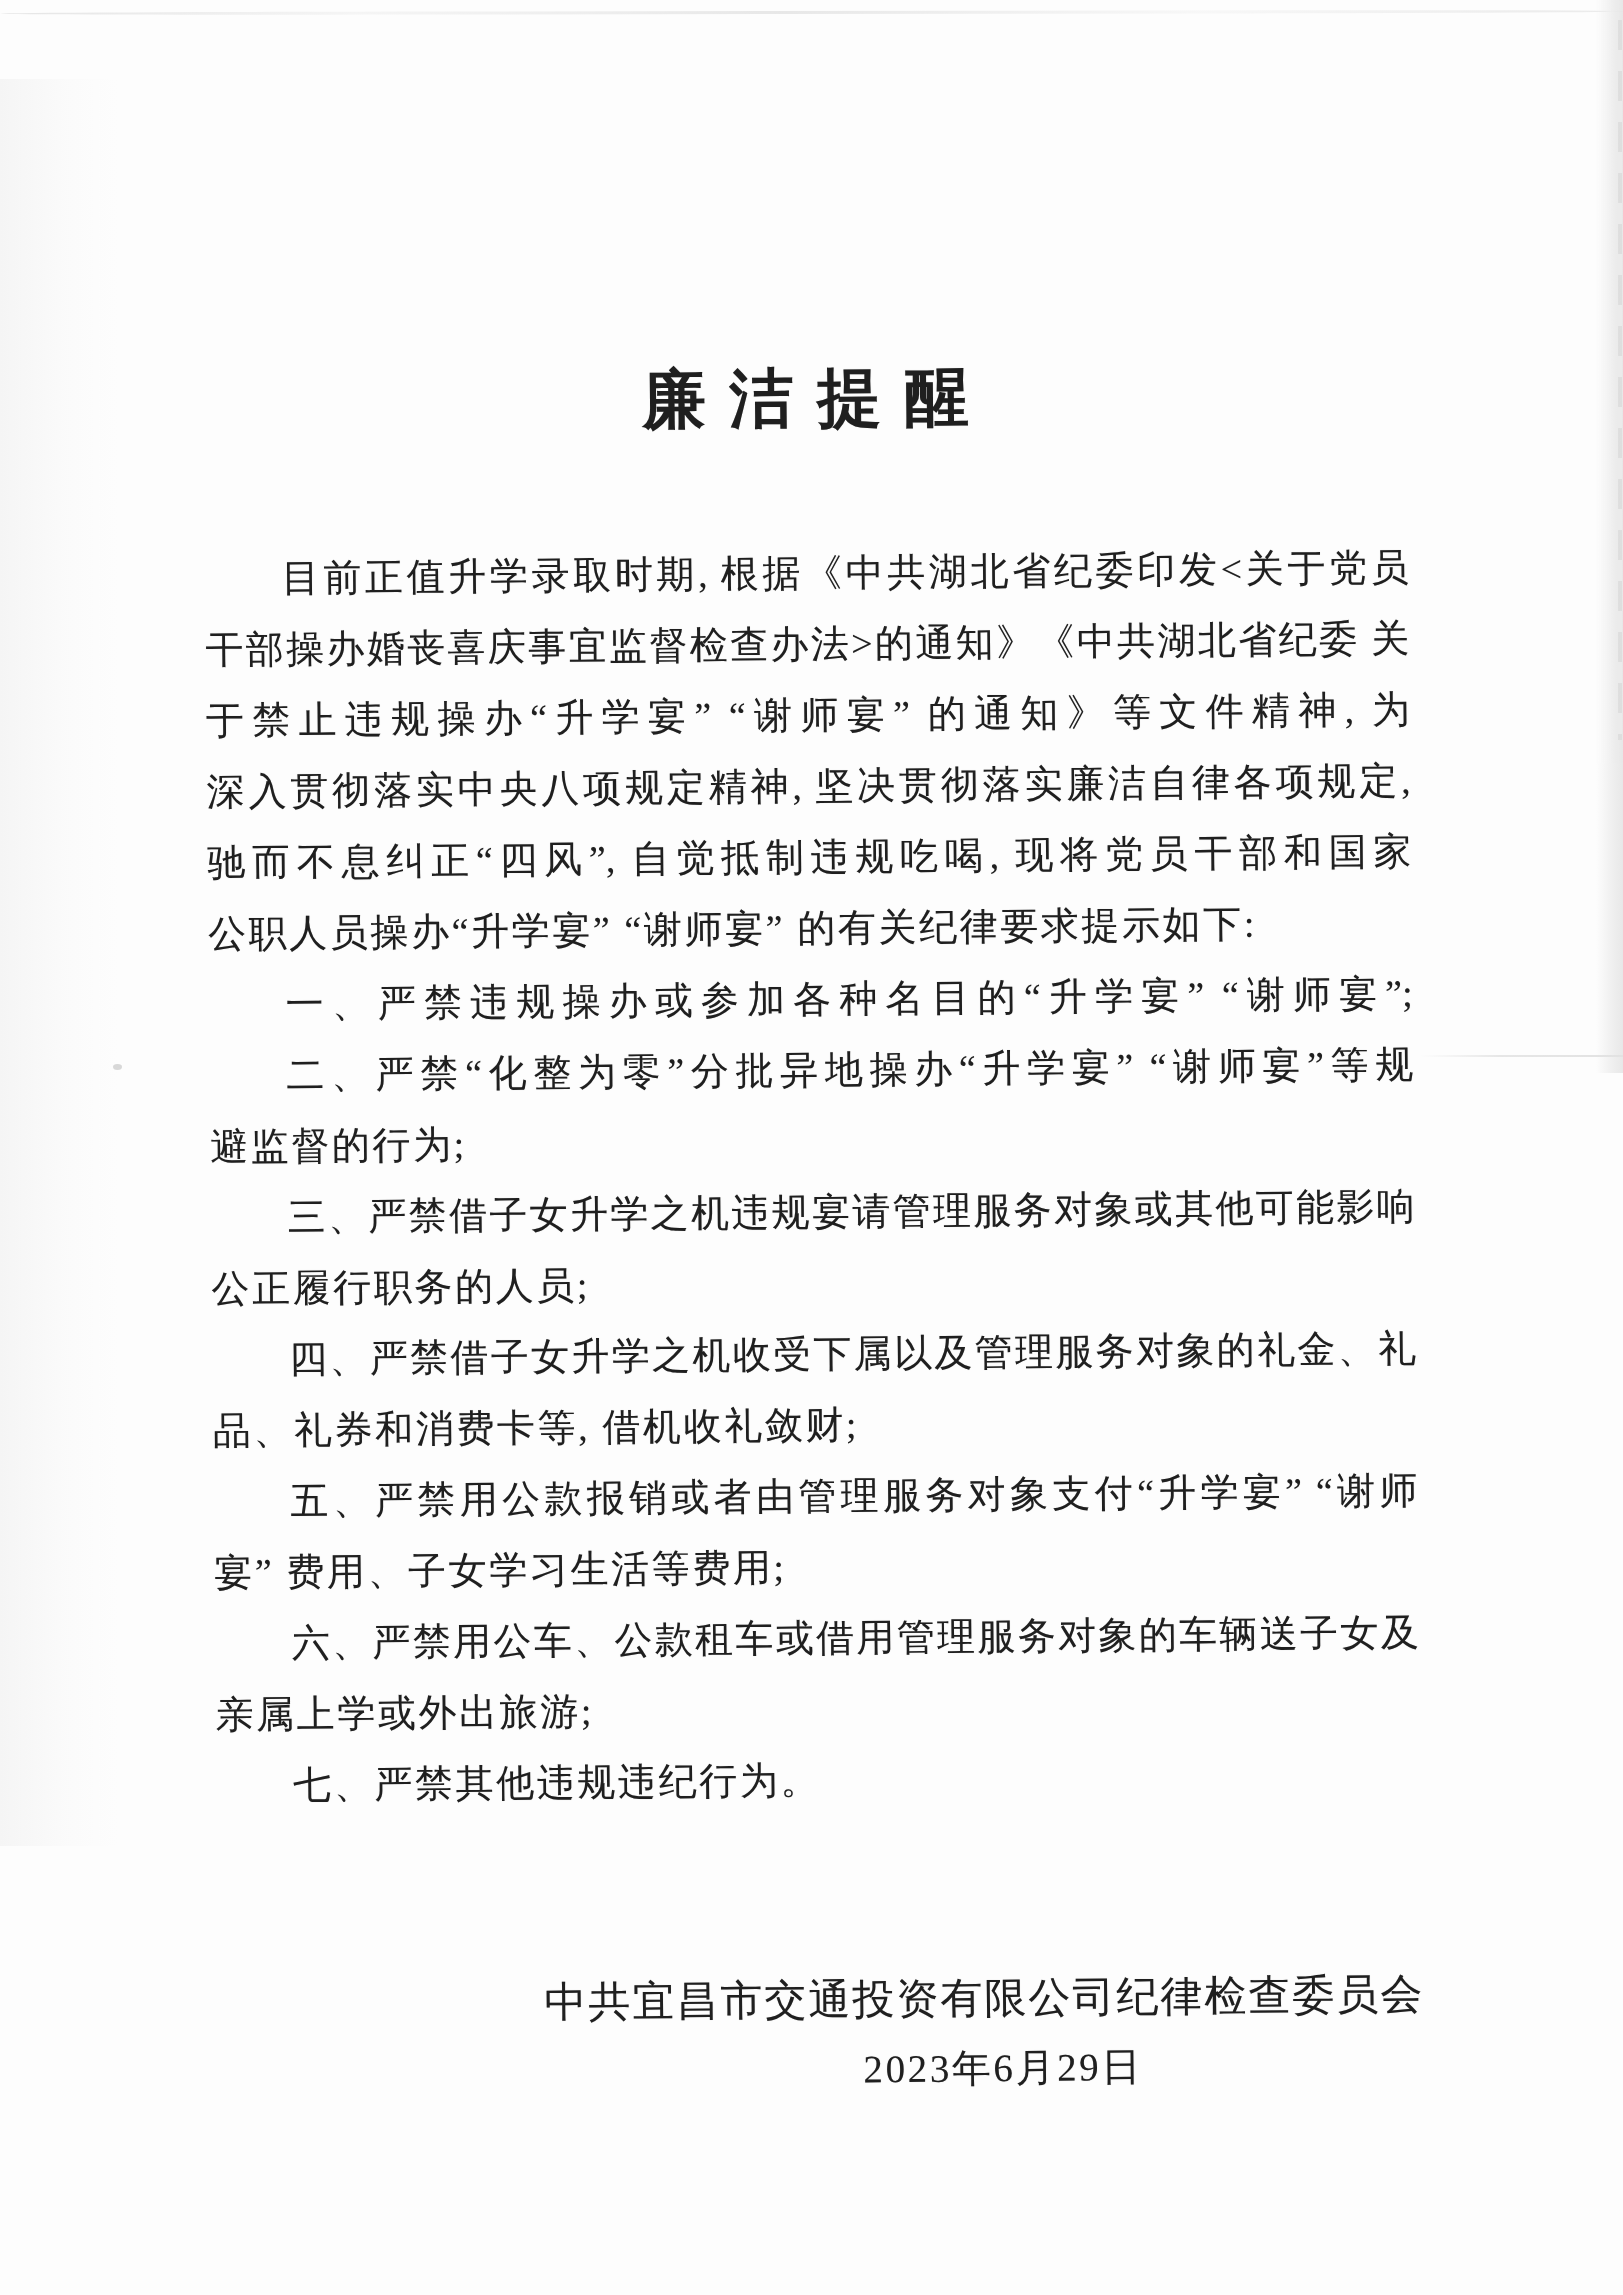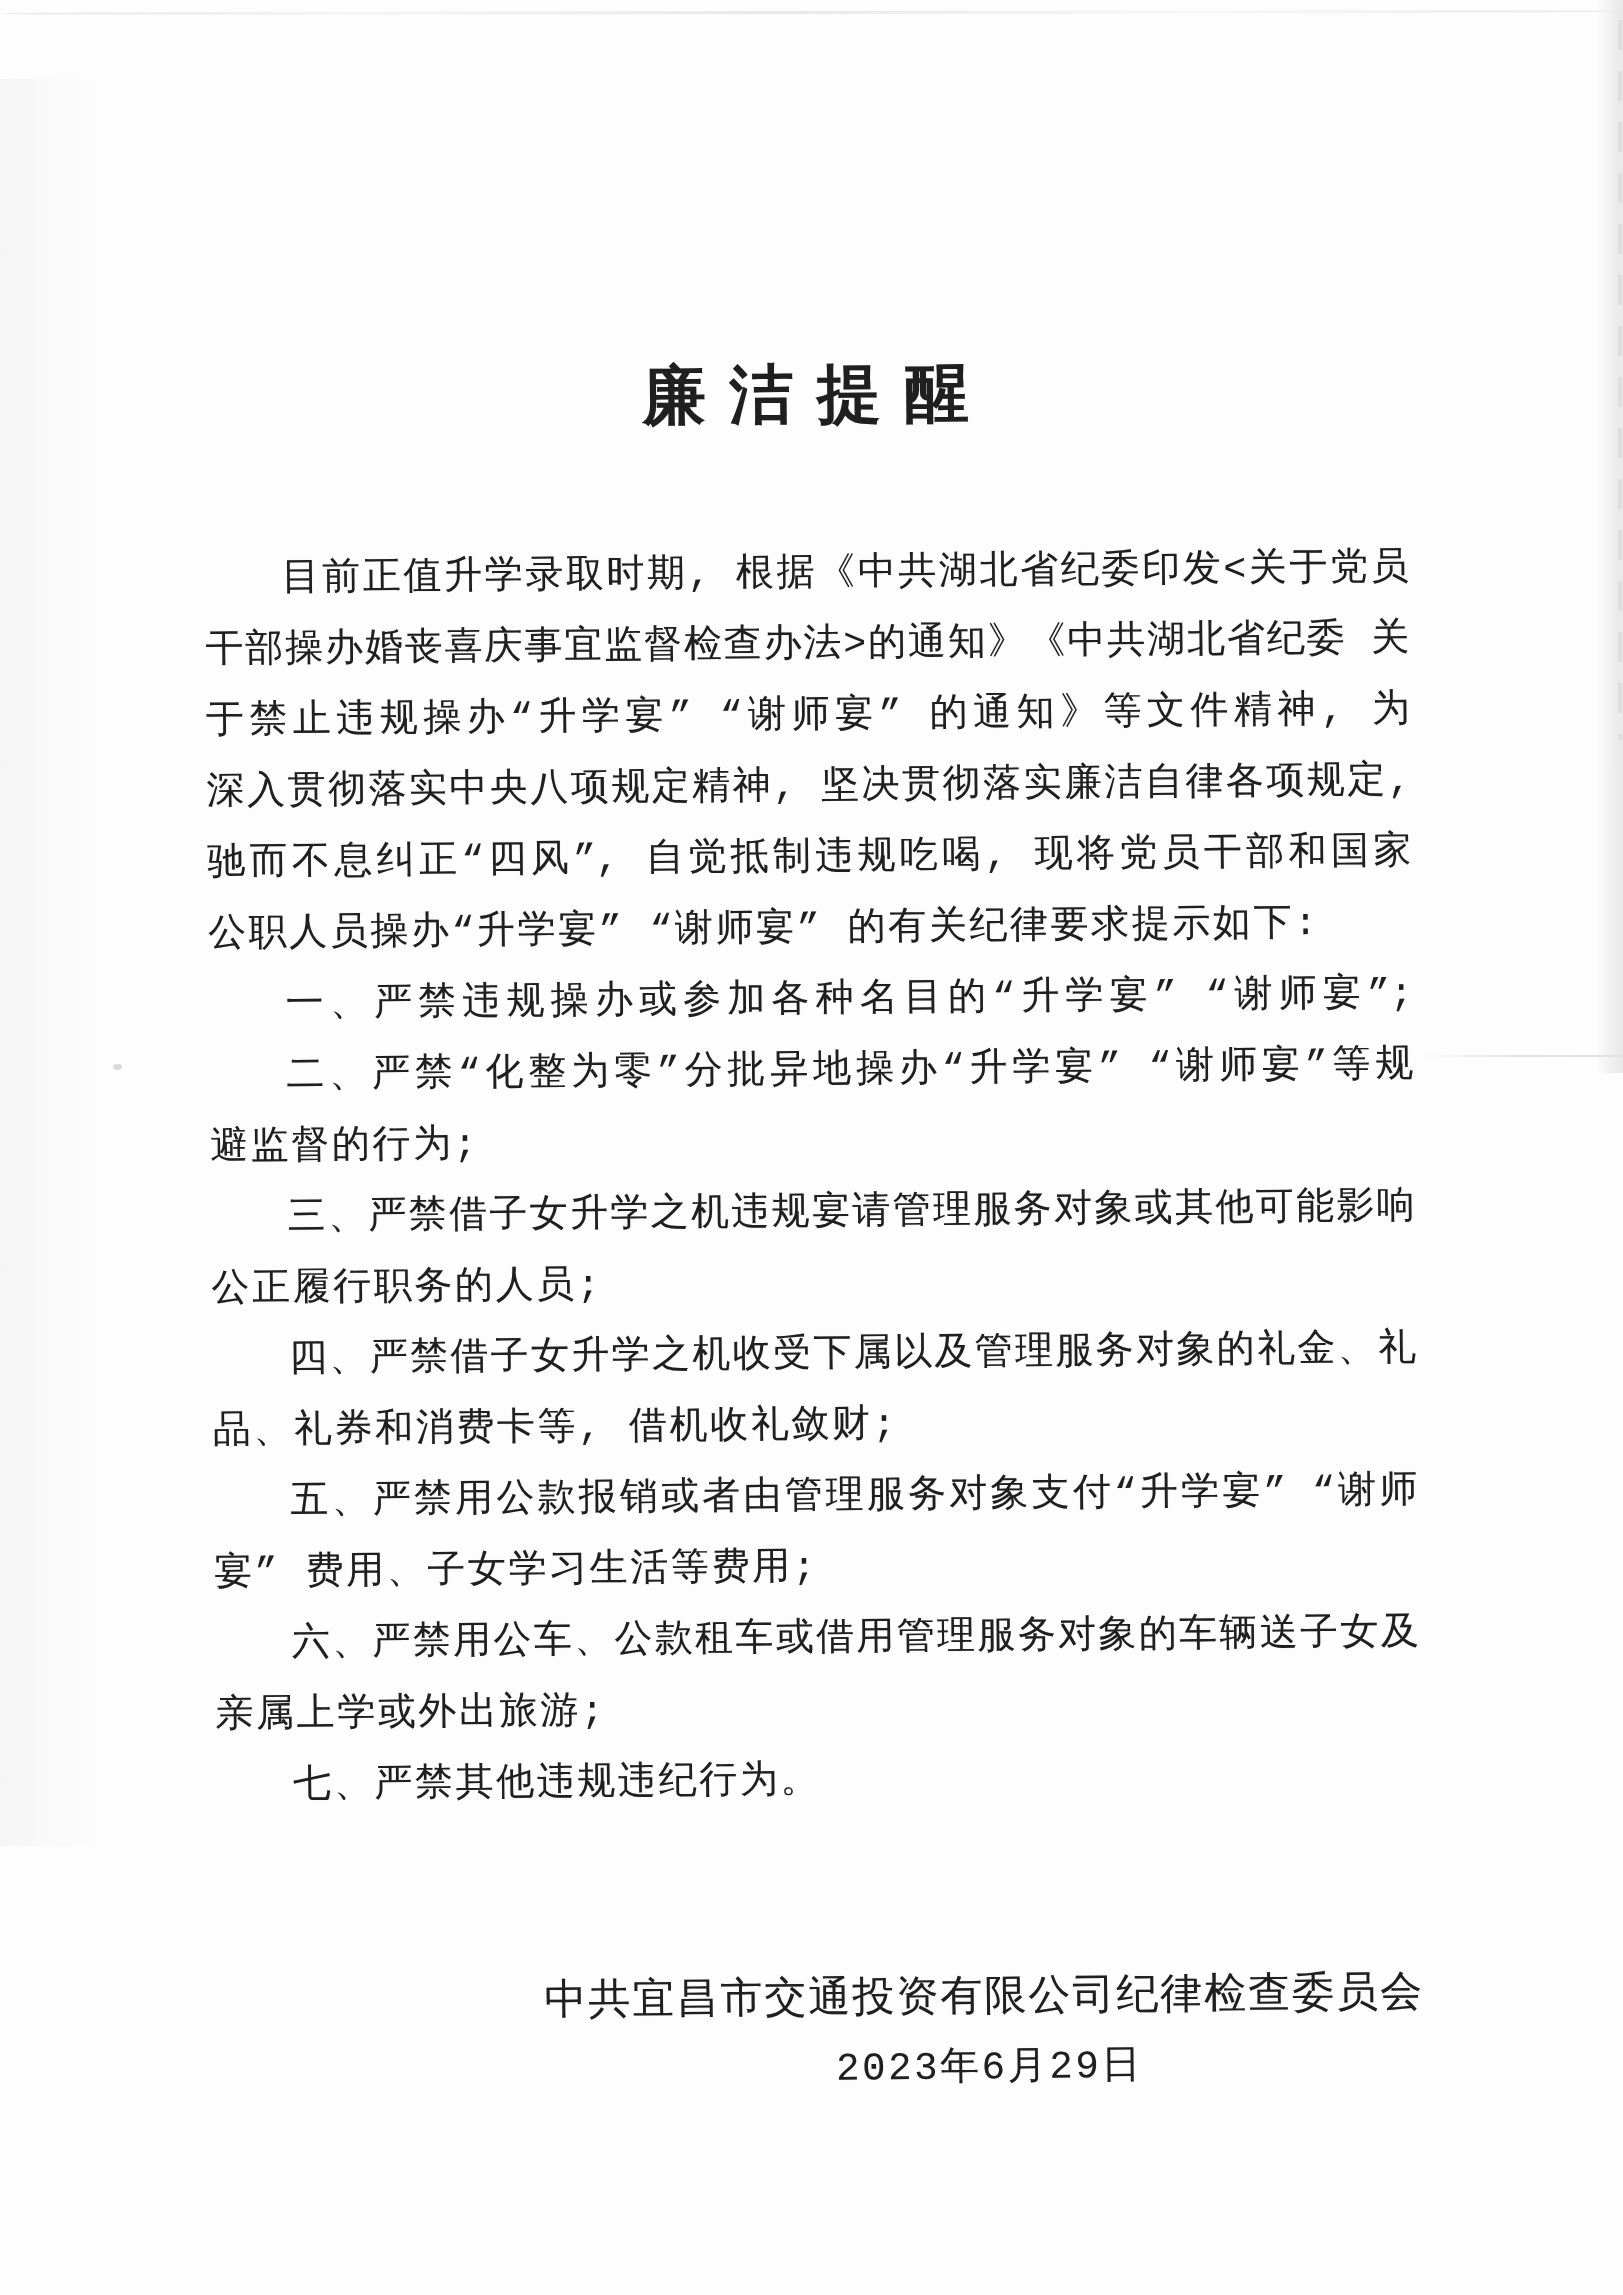--- a/index.html
+++ b/index.html
@@ -7,21 +7,21 @@
     margin: 0;
     padding: 0;
     background: #ffffff;
   }
   .page {
     position: relative;
     width: 1623px;
     height: 2295px;
     background: #fdfdfd;
     overflow: hidden;
-    font-family: Liberation Mono, monospace;
+    font-family: Liberation Serif, serif;
     color: #1f1f1f;
   }
   
   .scan-edge-top {
     position: absolute;
     top: 10.5px; left: 0;
     width: 100%; height: 3.3px;
     background: linear-gradient(90deg,
       rgba(210,210,210,.55), rgba(230,230,230,.35) 22%,
       rgba(214,214,214,.55) 48%, rgba(235,235,235,.30) 74%,

